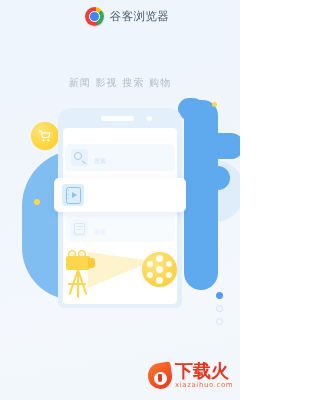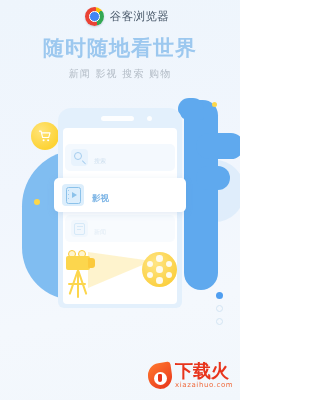--- a/index.html
+++ b/index.html
@@ -157,21 +157,21 @@
     left: 0; right: 0;
     text-align: center;
     font-size: 21px;
     letter-spacing: 1px;
     color: #9cc8ef;
     font-weight: bold;
     white-space: nowrap;
   }
   .subhead {
     position: absolute;
-    top: 67px;
+    top: 76px;
     left: 0; right: 0;
     text-align: center;
     font-size: 10px;
     letter-spacing: 1.2px;
     color: #b3bcc6;
     white-space: nowrap;
   }
 
   
   .phone {
@@ -536,21 +536,20 @@
       <circle cx="14.5" cy="16" r="1.5" fill="#ffffff"></circle>
     </svg>
   </div>
   <div class="dot-yellow-sm"></div>
   <div class="dot-yellow-tr"></div>
 
   <div class="brand">
     <span class="chrome-logo"></span>
     <span class="brand-name">谷客浏览器</span>
   </div>
-  <div class="headline">随时随地看世界</div>
   <div class="subhead">新闻 影视 搜索 购物</div>
 
   <div class="phone">
     <div class="phone-speaker"></div>
     <div class="phone-cam"></div>
     <div class="phone-screen"></div>
   </div>
 
   <div class="row row-dim row-1">
     <span class="ico-sq ico-sm">
@@ -563,24 +562,20 @@
   </div>
 
   <div class="row row-active">
     <span class="ico-sq ico-lg">
       <span class="filmbox">
         <span class="play"></span>
         <span class="perf" style="top:2px"></span>
         <span class="perf" style="top:6px"></span>
         <span class="perf" style="top:10px"></span>
       </span>
-    </span>
-    <span class="row-texts">
-      <span class="row-label-active">影视</span>
-      <span class="row-bar-active"></span>
     </span>
   </div>
 
   <div class="row row-dim row-3">
     <span class="ico-sq ico-sm">
       <span class="docbox">
         <span class="lineA"></span>
         <span class="lineB"></span>
       </span>
     </span>

